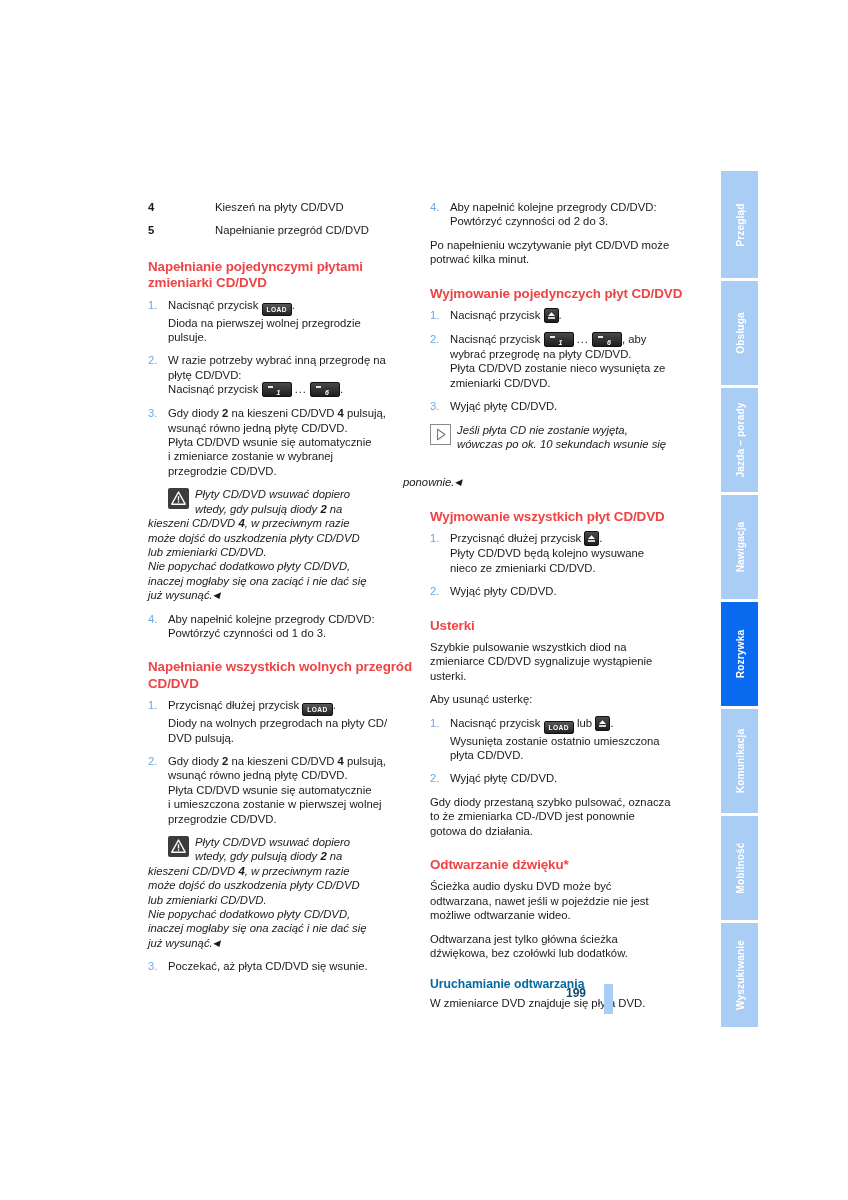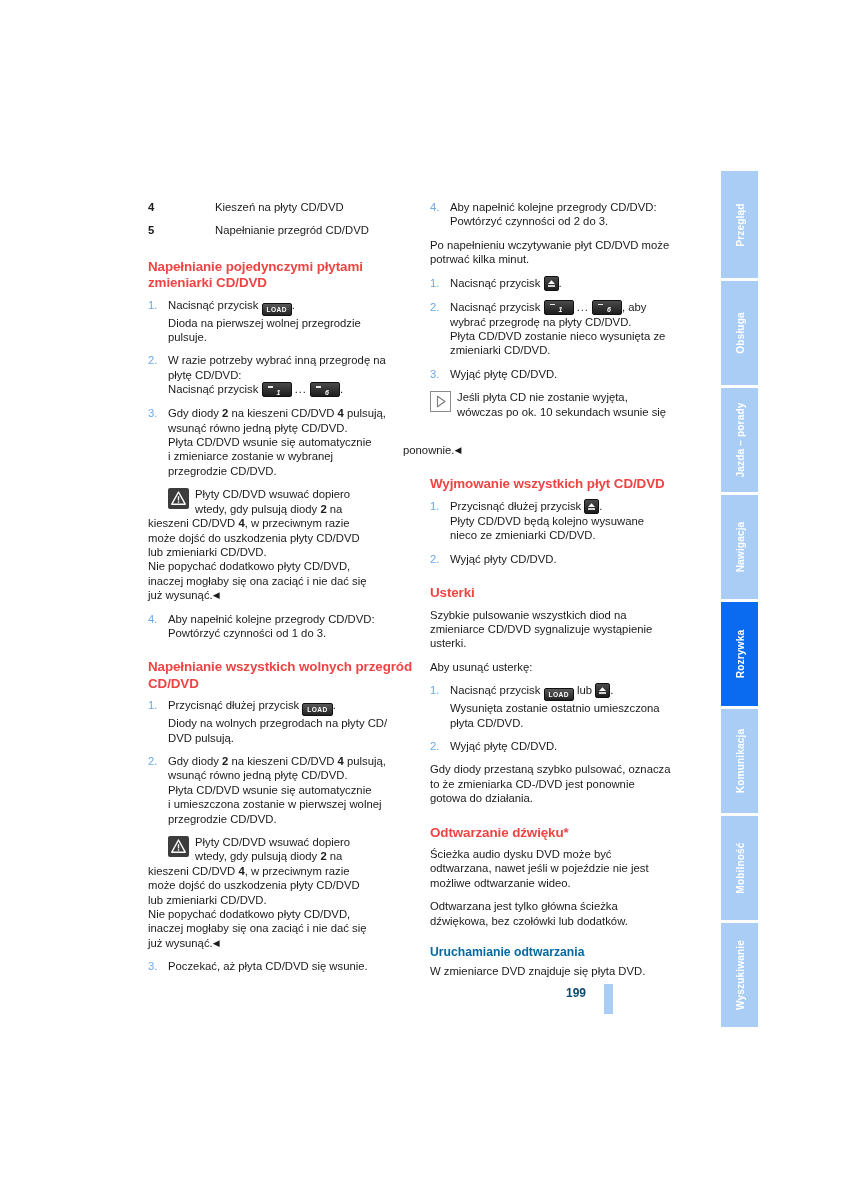--- a/index.html
+++ b/index.html
@@ -89,20 +89,21 @@
     margin: 0 0 9px 0;
     font-size: 11.3px;
     line-height: 14.4px;
   }
 
   
   .note {
     margin: 8px 0 9px 0;
     font-size: 11.3px;
     line-height: 14.4px;
+    font-style: italic;
   }
   .note.indent { margin-left: 20px; }
   .note-icon {
     float: left;
     margin: 1px 6px 0 0;
   }
 
   
   .ico-warn {
     width: 21px; height: 21px;
@@ -364,20 +365,21 @@
         <span>Aby napełnić kolejne przegrody CD/DVD:</span><br>
         <span>Powtórzyć czynności od 2 do 3.</span>
       </span>
     </div>
 
     <p class="para">
       <span>Po napełnieniu wczytywanie płyt CD/DVD może</span><br>
       <span>potrwać kilka minut.</span>
     </p>
 
+    <h2 class="sec">Wyjmowanie pojedynczych płyt CD/DVD</h2>
 
     <div class="step">
       <span class="step-num">1.</span>
       <span class="step-body">
         <span>Nacisnąć przycisk </span><span class="btn-eject"><svg width="13" height="13" viewBox="0 0 13 13">
               <polygon points="6.5,3.2 10,7 3,7" fill="#ffffff"></polygon>
               <rect x="3" y="8.2" width="7" height="1.6" fill="#ffffff"></rect>
             </svg></span><span>.</span>
       </span>
     </div>

